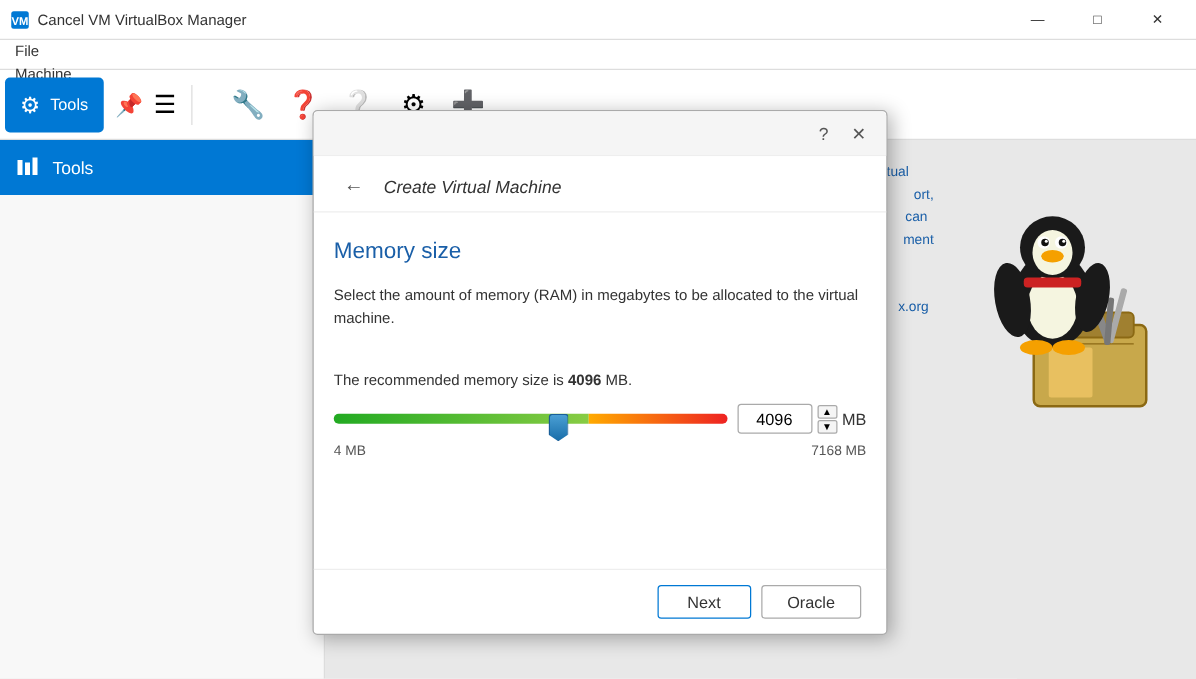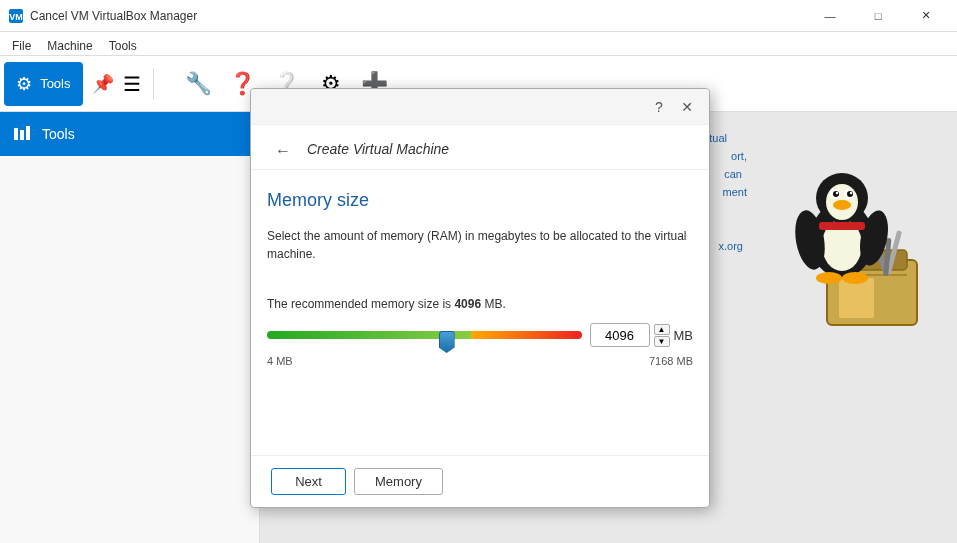--- a/index.html
+++ b/index.html
@@ -48,23 +48,24 @@
       justify-content: center;
       font-size: 11px;
       color: #333;
     }
 
     
     .menu-bar {
       background: #fff;
       height: 24px;
       display: flex;
-      align-items: flex-end;
+      align-items: flex-start;
       padding: 0 4px;
       border-bottom: 1px solid #ddd;
+      flex-direction: column;
     }
     .menu-item {
       padding: 2px 8px;
       font-size: 12px;
       color: #333;
       cursor: pointer;
       border-radius: 3px;
     }
 
     
@@ -323,20 +324,21 @@
       justify-content: space-between;
       font-size: 11px;
       color: #555;
       margin-top: 4px;
     }
 
     
     .dialog-footer {
       padding: 12px 20px;
       display: flex;
+      justify-content: flex-end;
       gap: 8px;
       border-top: 1px solid #eee;
     }
 
     .btn {
       padding: 5px 20px;
       border-radius: 3px;
       border: 1px solid #aaa;
       font-size: 13px;
       cursor: pointer;
@@ -532,15 +534,15 @@
     </div>
 
     <div class="slider-labels">
       <span>4 MB</span>
       <span>7168 MB</span>
     </div>
   </div>
 
   <div class="dialog-footer">
     <button class="btn btn-primary">Next</button>
-    <button class="btn btn-secondary">Memory</button>
+    <button class="btn btn-secondary">Oracle</button>
   </div>
 </div>
 
 </body></html>

